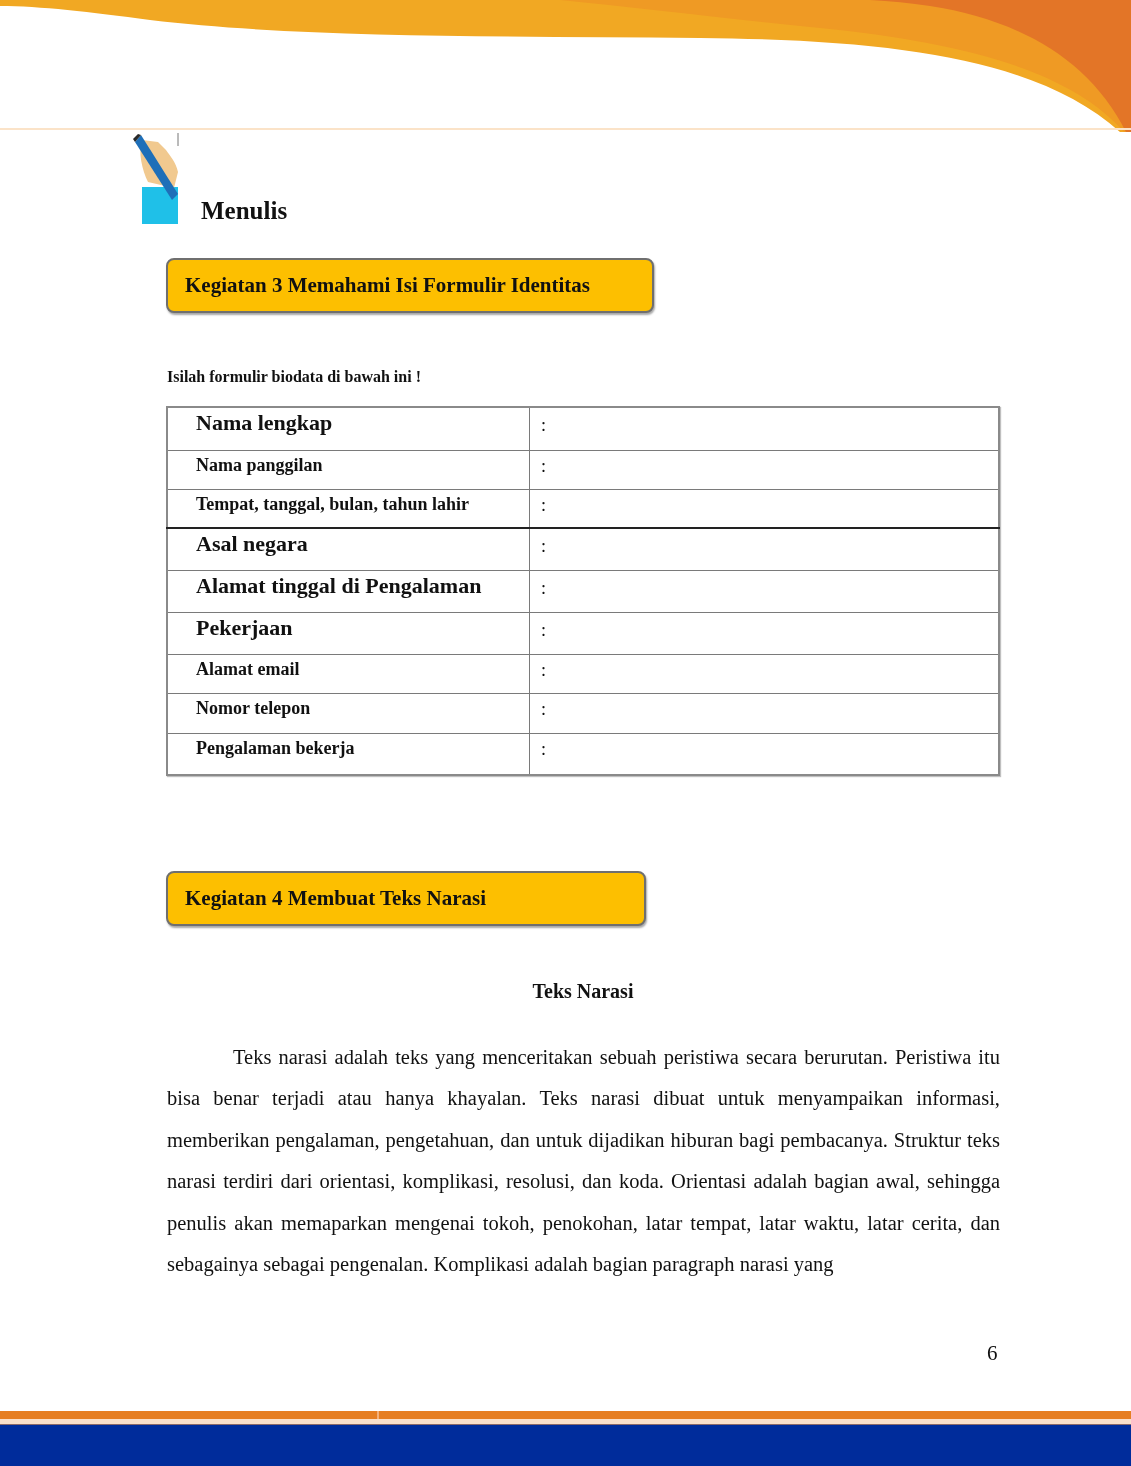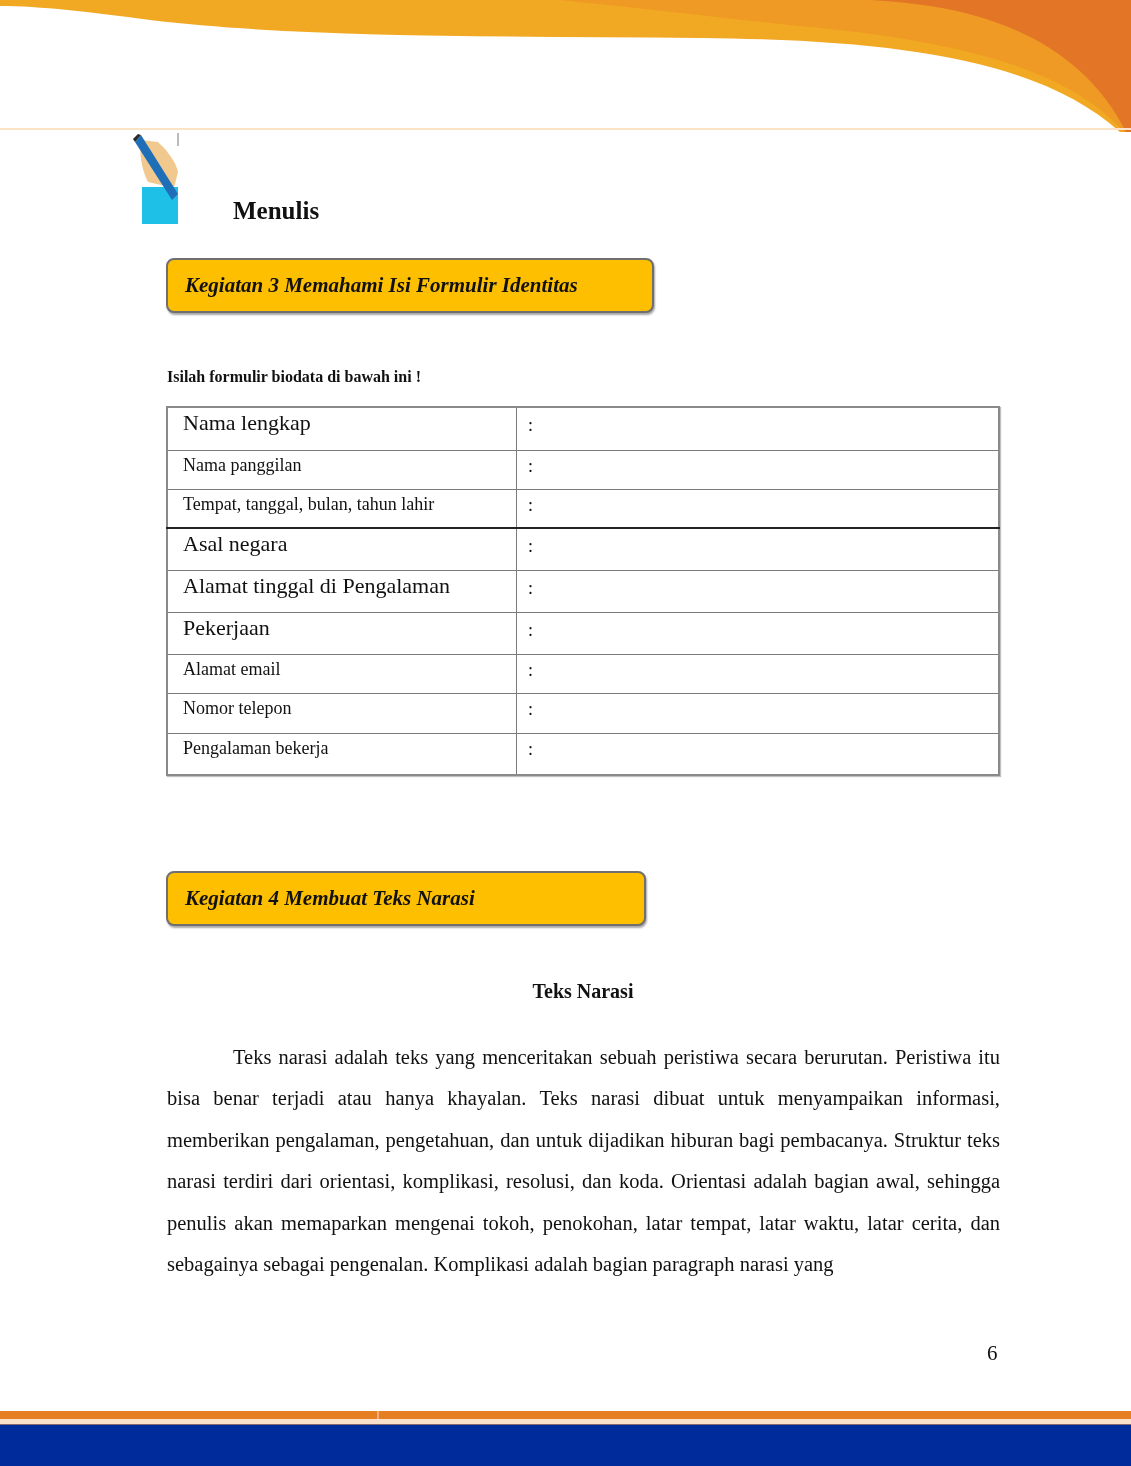--- a/index.html
+++ b/index.html
@@ -4,40 +4,40 @@
 <style>
   html, body { margin: 0; padding: 0; }
   body {
     width: 1131px; height: 1466px; position: relative; overflow: hidden;
     background: #ffffff; font-family: "Liberation Serif", "DejaVu Serif", serif; color: #111;
   }
   .header-wave { position: absolute; left: 0; top: 0; width: 1131px; height: 132px; }
   .header-rule { position: absolute; left: 0; top: 128px; width: 1131px; height: 2px; background: #fbe3c8; }
 
   .section-icon { position: absolute; left: 130px; top: 132px; width: 52px; height: 92px; }
-  .section-title { position: absolute; left: 201px; top: 197px; font-size: 25px; font-weight: bold; margin-left: 32px; }
+  .section-title { position: absolute; left: 201px; top: 197px; font-size: 25px; font-weight: bold; }
 
   .activity-box {
     position: absolute; background: #fdbf00; border: 2px solid #6f6f6f; border-radius: 8px;
     box-shadow: 1px 2px 2px rgba(0,0,0,0.35);
     font-weight: bold; font-size: 21px; box-sizing: border-box; padding-left: 17px;
-    display: flex; align-items: center; font-style: italic;
+    display: flex; align-items: center;
   }
   .act3 { left: 166px; top: 258px; width: 488px; height: 55px; }
   .act4 { left: 166px; top: 871px; width: 480px; height: 55px; }
 
   .instruction { position: absolute; left: 167px; top: 368px; font-size: 16px; font-weight: bold; }
 
   .form-table {
     position: absolute; left: 166px; top: 406px; width: 834px;
     border-collapse: collapse; border: 2px solid #8a8a8a;
     box-shadow: 1px 1px 1px rgba(0,0,0,0.25);
   }
   .form-table td { border: 1.5px solid #7a7a7a; vertical-align: top; padding: 0; }
-  .form-table td.label { width: 333px; padding-left: 15px; }
+  .form-table td.label { width: 333px; padding-left: 28px; font-weight: bold; }
   .form-table td.value { padding-left: 11px; font-size: 18px; }
   .form-table tr.thick td { border-top: 2px solid #222; }
   .lg { font-size: 22px; line-height: 30px; }
   .sm { font-size: 18px; line-height: 28px; padding-top: 2px; }
   .form-table td.value.lgv { line-height: 34px; }
   .form-table td.value.smv { line-height: 30px; }
 
   .narasi-title { position: absolute; left: 0; width: 1166px; text-align: center; top: 980px; font-size: 20px; font-weight: bold; }
   .body-text {
     position: absolute; left: 167px; top: 1016px; width: 833px;

